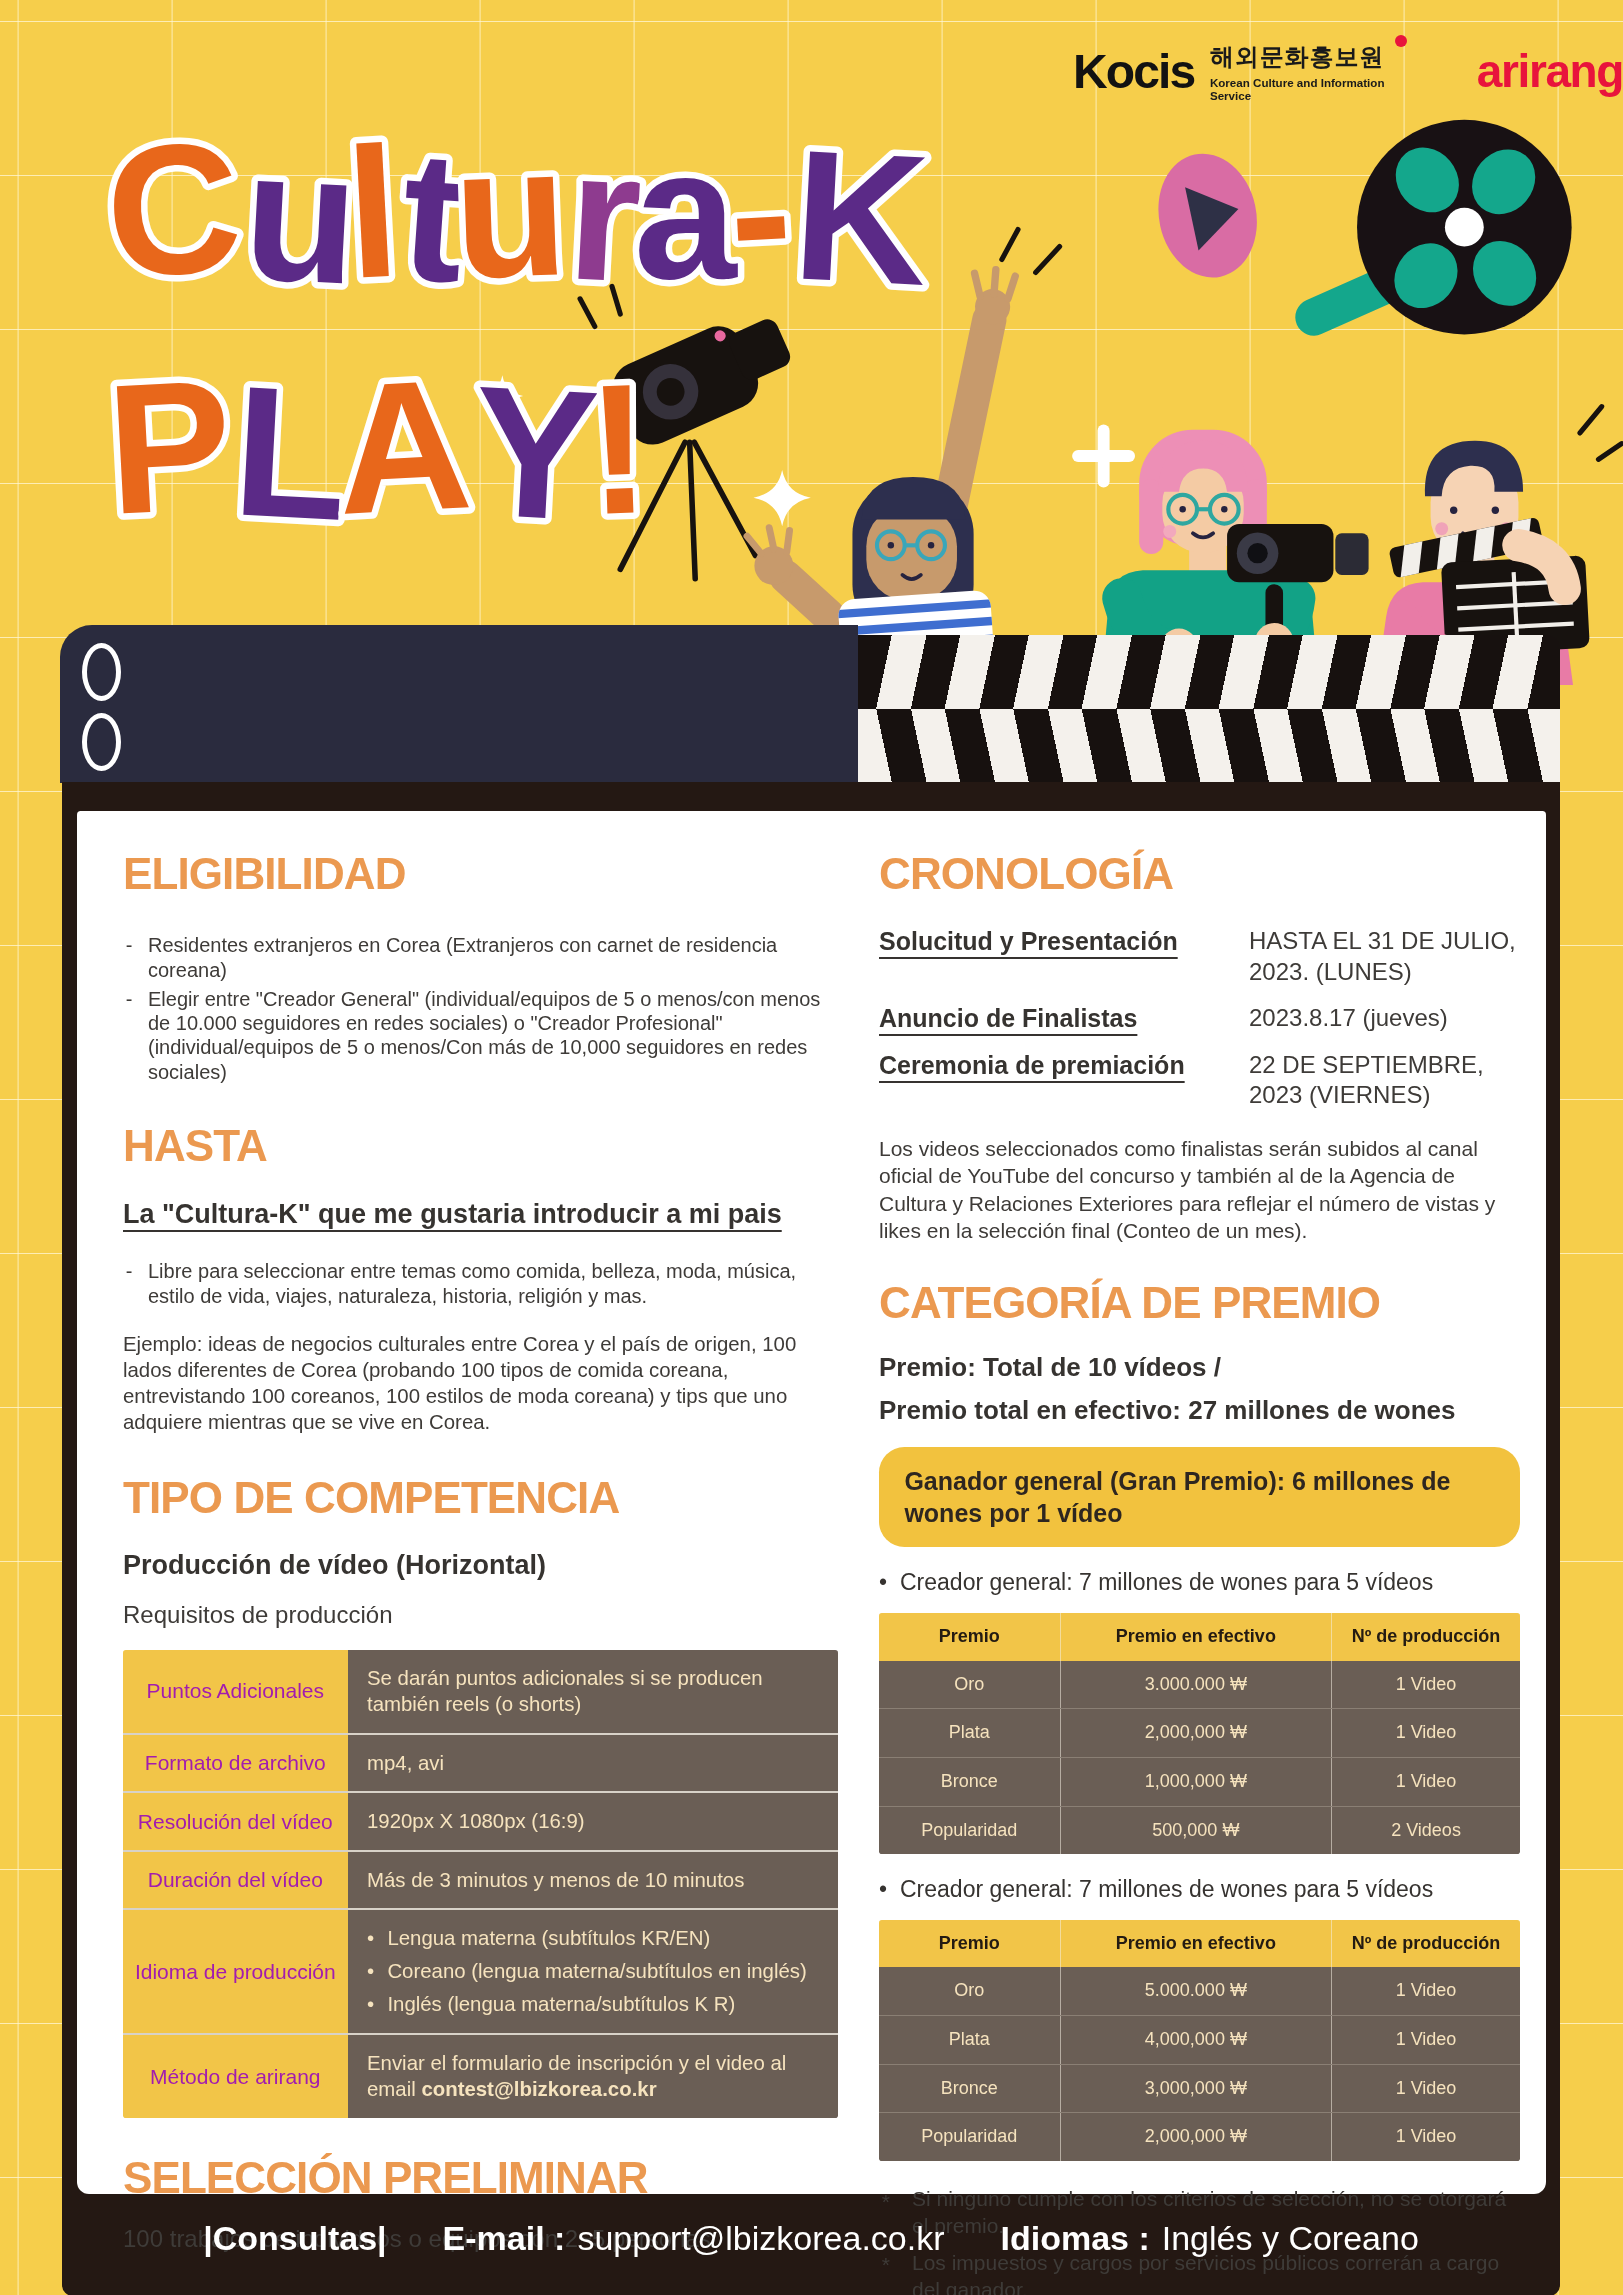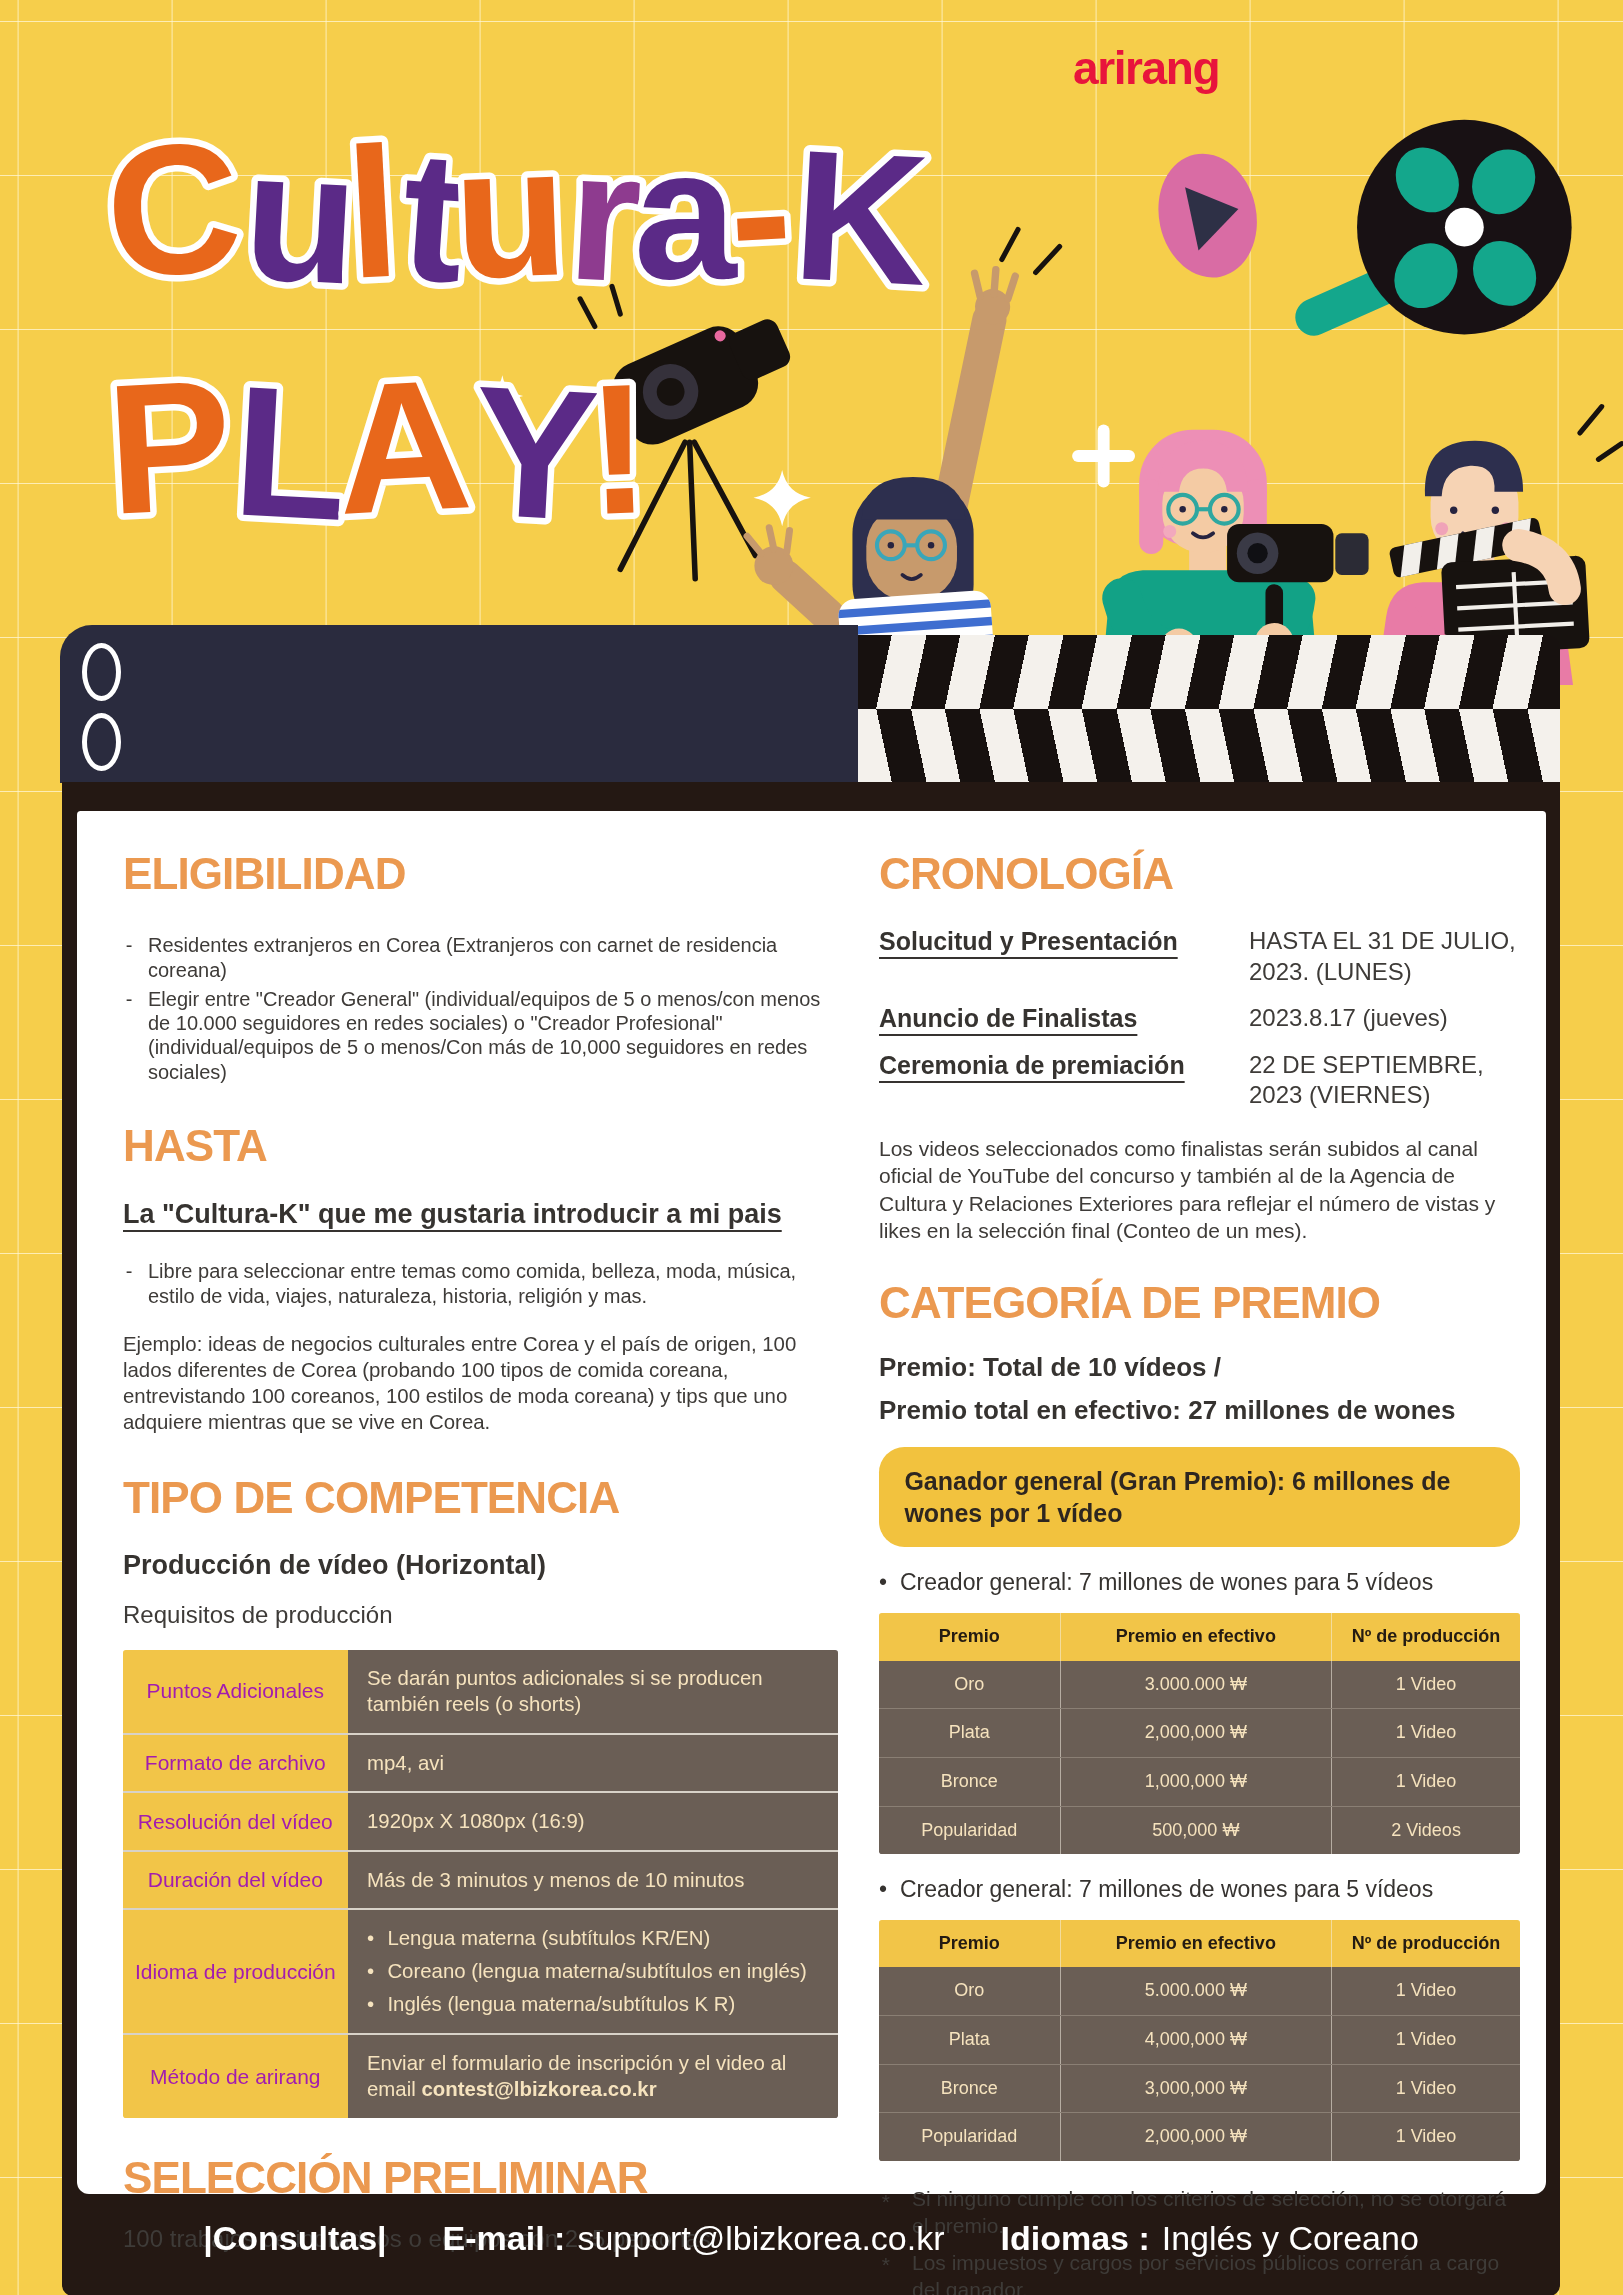--- a/index.html
+++ b/index.html
@@ -97,20 +97,28 @@
   .footer{position:absolute;left:62px;top:2194px;width:1498px;height:89px;z-index:6;display:flex;
     align-items:center;justify-content:center;gap:56px;color:#FFFFFF;font-size:34px;}
   .f-group{display:flex;gap:12px;align-items:baseline;}
 </style>
 </head>
 <body>
 
 <div class="poster">
 
   <div class="logos">
+    <div class="kocis">
+      <span class="kocis-word">Kocis</span>
+      <span class="kocis-dot"></span>
+      <span class="kocis-kr">
+        <span class="kocis-korean">해외문화홍보원</span>
+        <span class="kocis-tag">Korean Culture and Information Service</span>
+      </span>
+    </div>
     <div class="arirang">arirang</div>
   </div>
 
   <svg class="title-svg" viewBox="0 0 2300 1050">
     <text id="title1" class="title-text" x="20" y="350" rotate="-4 3 -3 4 -2 3 0 -3 3"><tspan fill="#E8671B">C</tspan><tspan fill="#5B2A87">u</tspan><tspan fill="#E8671B">l</tspan><tspan fill="#5B2A87">t</tspan><tspan fill="#E8671B">u</tspan><tspan fill="#8E3B8F">r</tspan><tspan fill="#5B2A87">a</tspan><tspan fill="#E8671B">-</tspan><tspan fill="#5B2A87">K</tspan></text>
     <text id="title2" class="title-text" x="20" y="860" rotate="-3 3 -3 3 -2"><tspan fill="#E8671B">P</tspan><tspan fill="#5B2A87">L</tspan><tspan fill="#E8671B">A</tspan><tspan fill="#5B2A87">Y</tspan><tspan fill="#E8671B">!</tspan></text>
   </svg>
 
   <svg class="illus" viewBox="1000 200 2508 1280">
 

